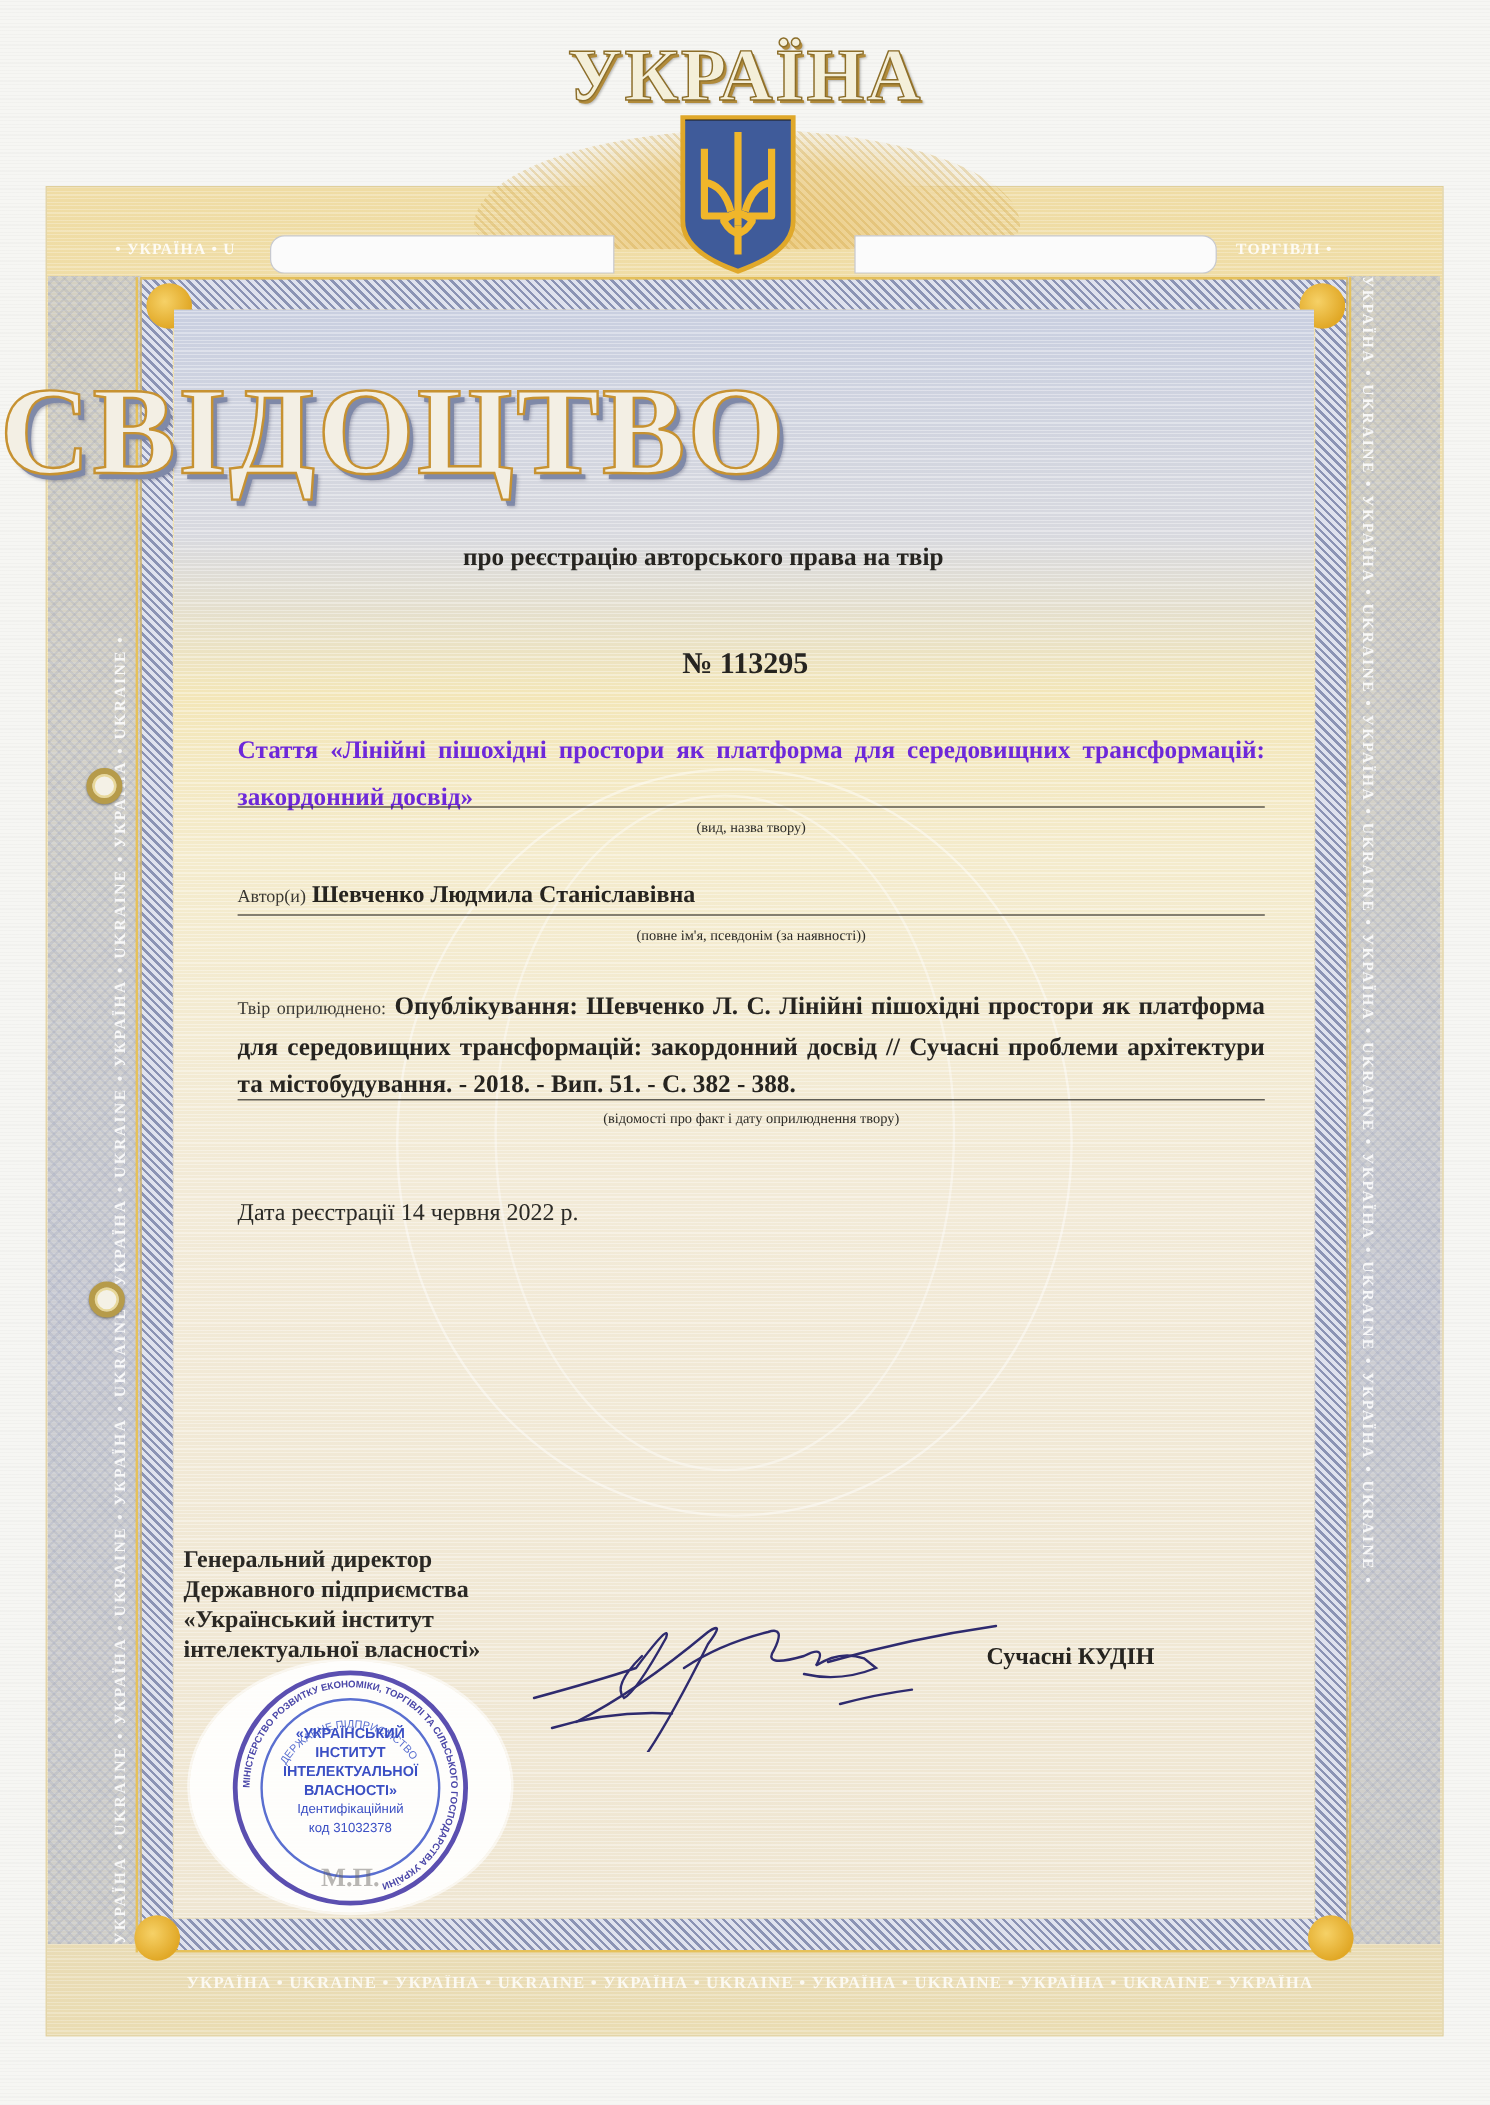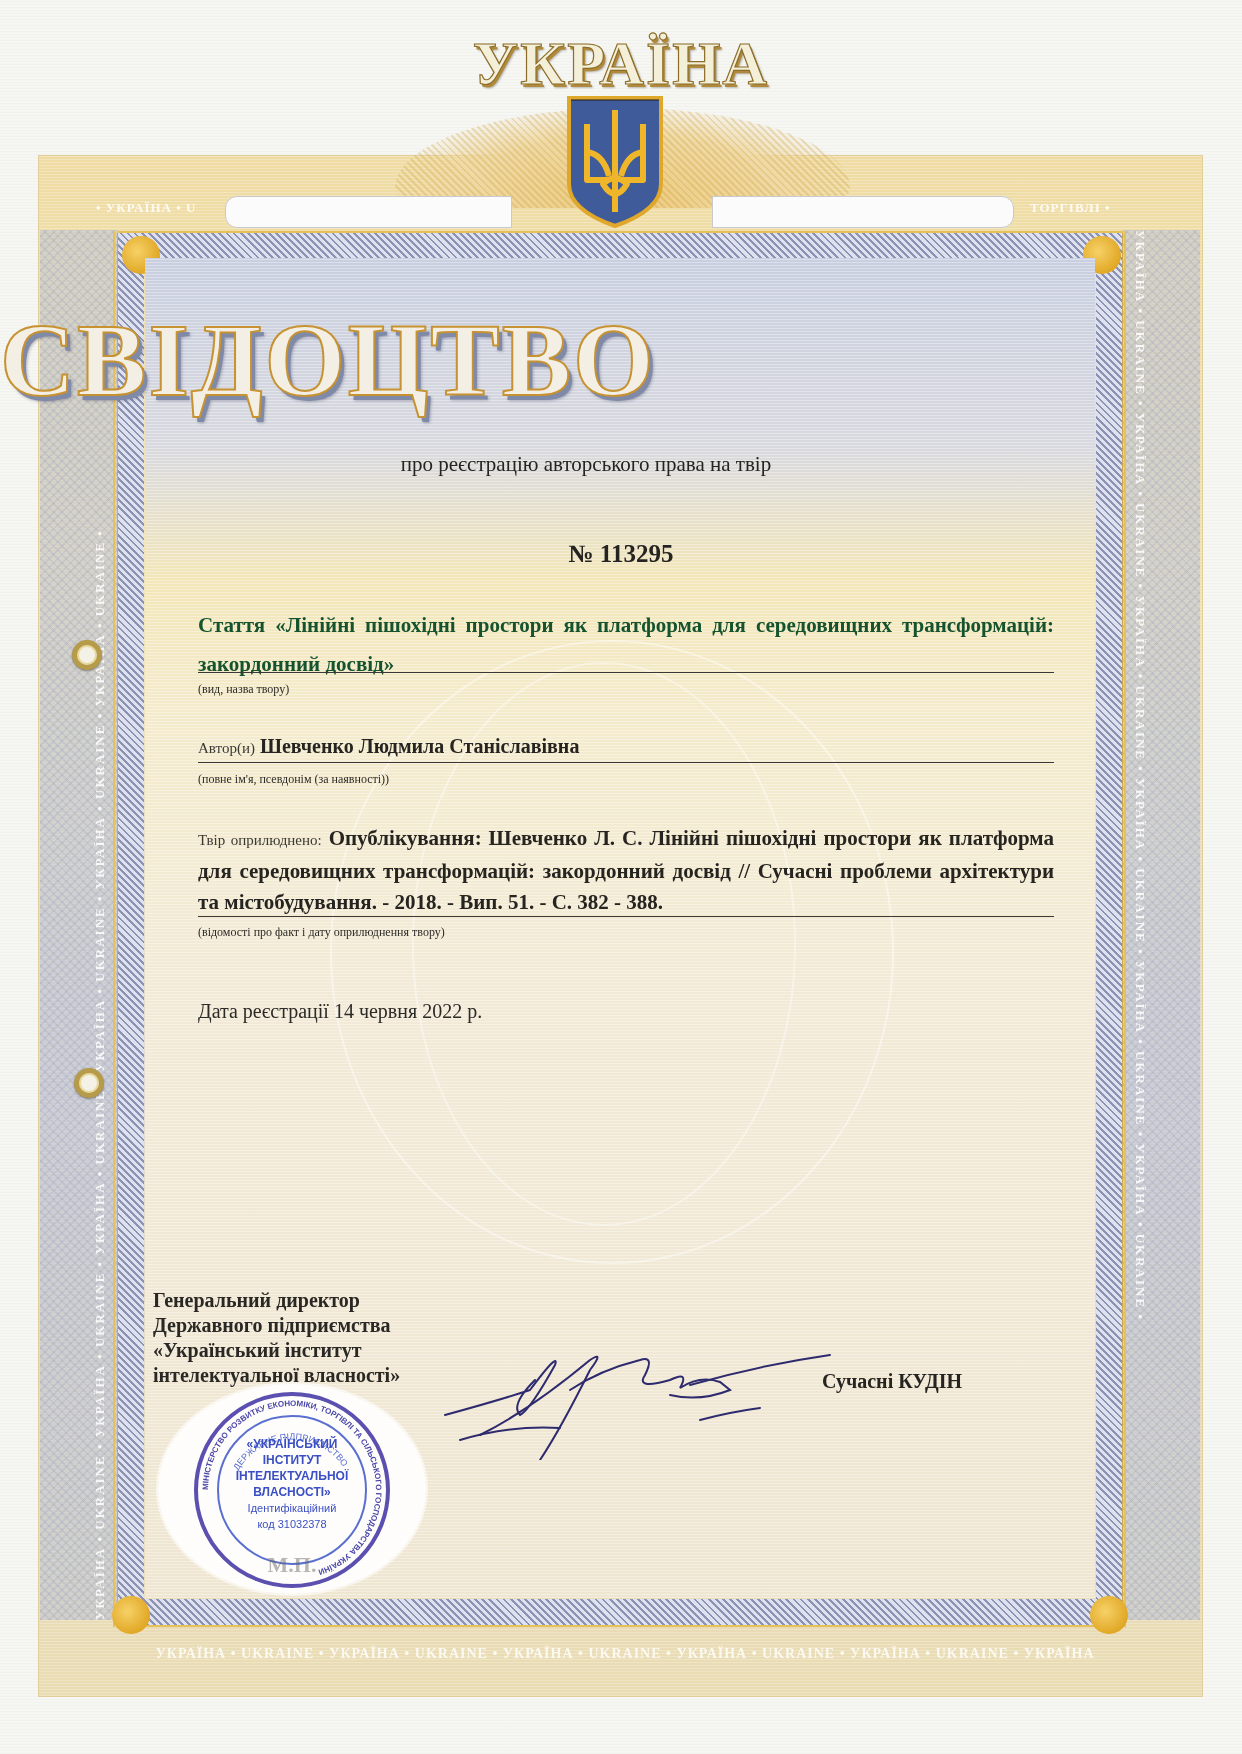--- a/index.html
+++ b/index.html
@@ -103,36 +103,36 @@
   .doc-title {
     position:absolute; left:0; width:982px; top:300px; 
     font-family:"Liberation Serif", serif; font-weight:bold; font-size:104px;
     letter-spacing:2px;
     color:#f3efe4;
     -webkit-text-stroke:2px #c79231;
     text-shadow:4px 5px 0 #7f89a8, 5px 6px 3px rgba(60,60,90,0.35);
   }
   .subtitle {
     position:absolute; left:0; width:1172px; top:452px; text-align:center;
-    font-weight:normal; font-size:21px; color:#262420;
+    font-weight:bold; font-size:21px; color:#262420;
   }
   .doc-number {
     position:absolute; left:0; width:1242px; top:540px; text-align:center;
     font-weight:bold; font-size:25px; color:#262420;
   }
   .field-line {
     position:absolute; left:198px; width:856px; border-top:1.5px solid #3a3833;
   }
   .field-hint {
-    position:absolute; left:198px; width:856px; 
+    position:absolute; left:198px; width:856px; text-align:center;
     font-size:12px; color:#2b2a26;
   }
   .work-title {
     position:absolute; left:198px; top:606px; width:856px;
-    font-weight:bold; font-size:21px; line-height:39px; color:#14532d;
+    font-weight:bold; font-size:21px; line-height:39px; color:#6d28d9;
     text-align:justify; text-align-last:left;
   }
   .label-sm { font-weight:normal; font-size:15px; color:#3a3833; }
   .authors {
     position:absolute; left:198px; top:735px; width:856px;
     font-weight:bold; font-size:20px; color:#262420;
   }
   .publication {
     position:absolute; left:198px; top:823px; width:856px;
     font-weight:bold; font-size:21px; line-height:31px; color:#262420;

